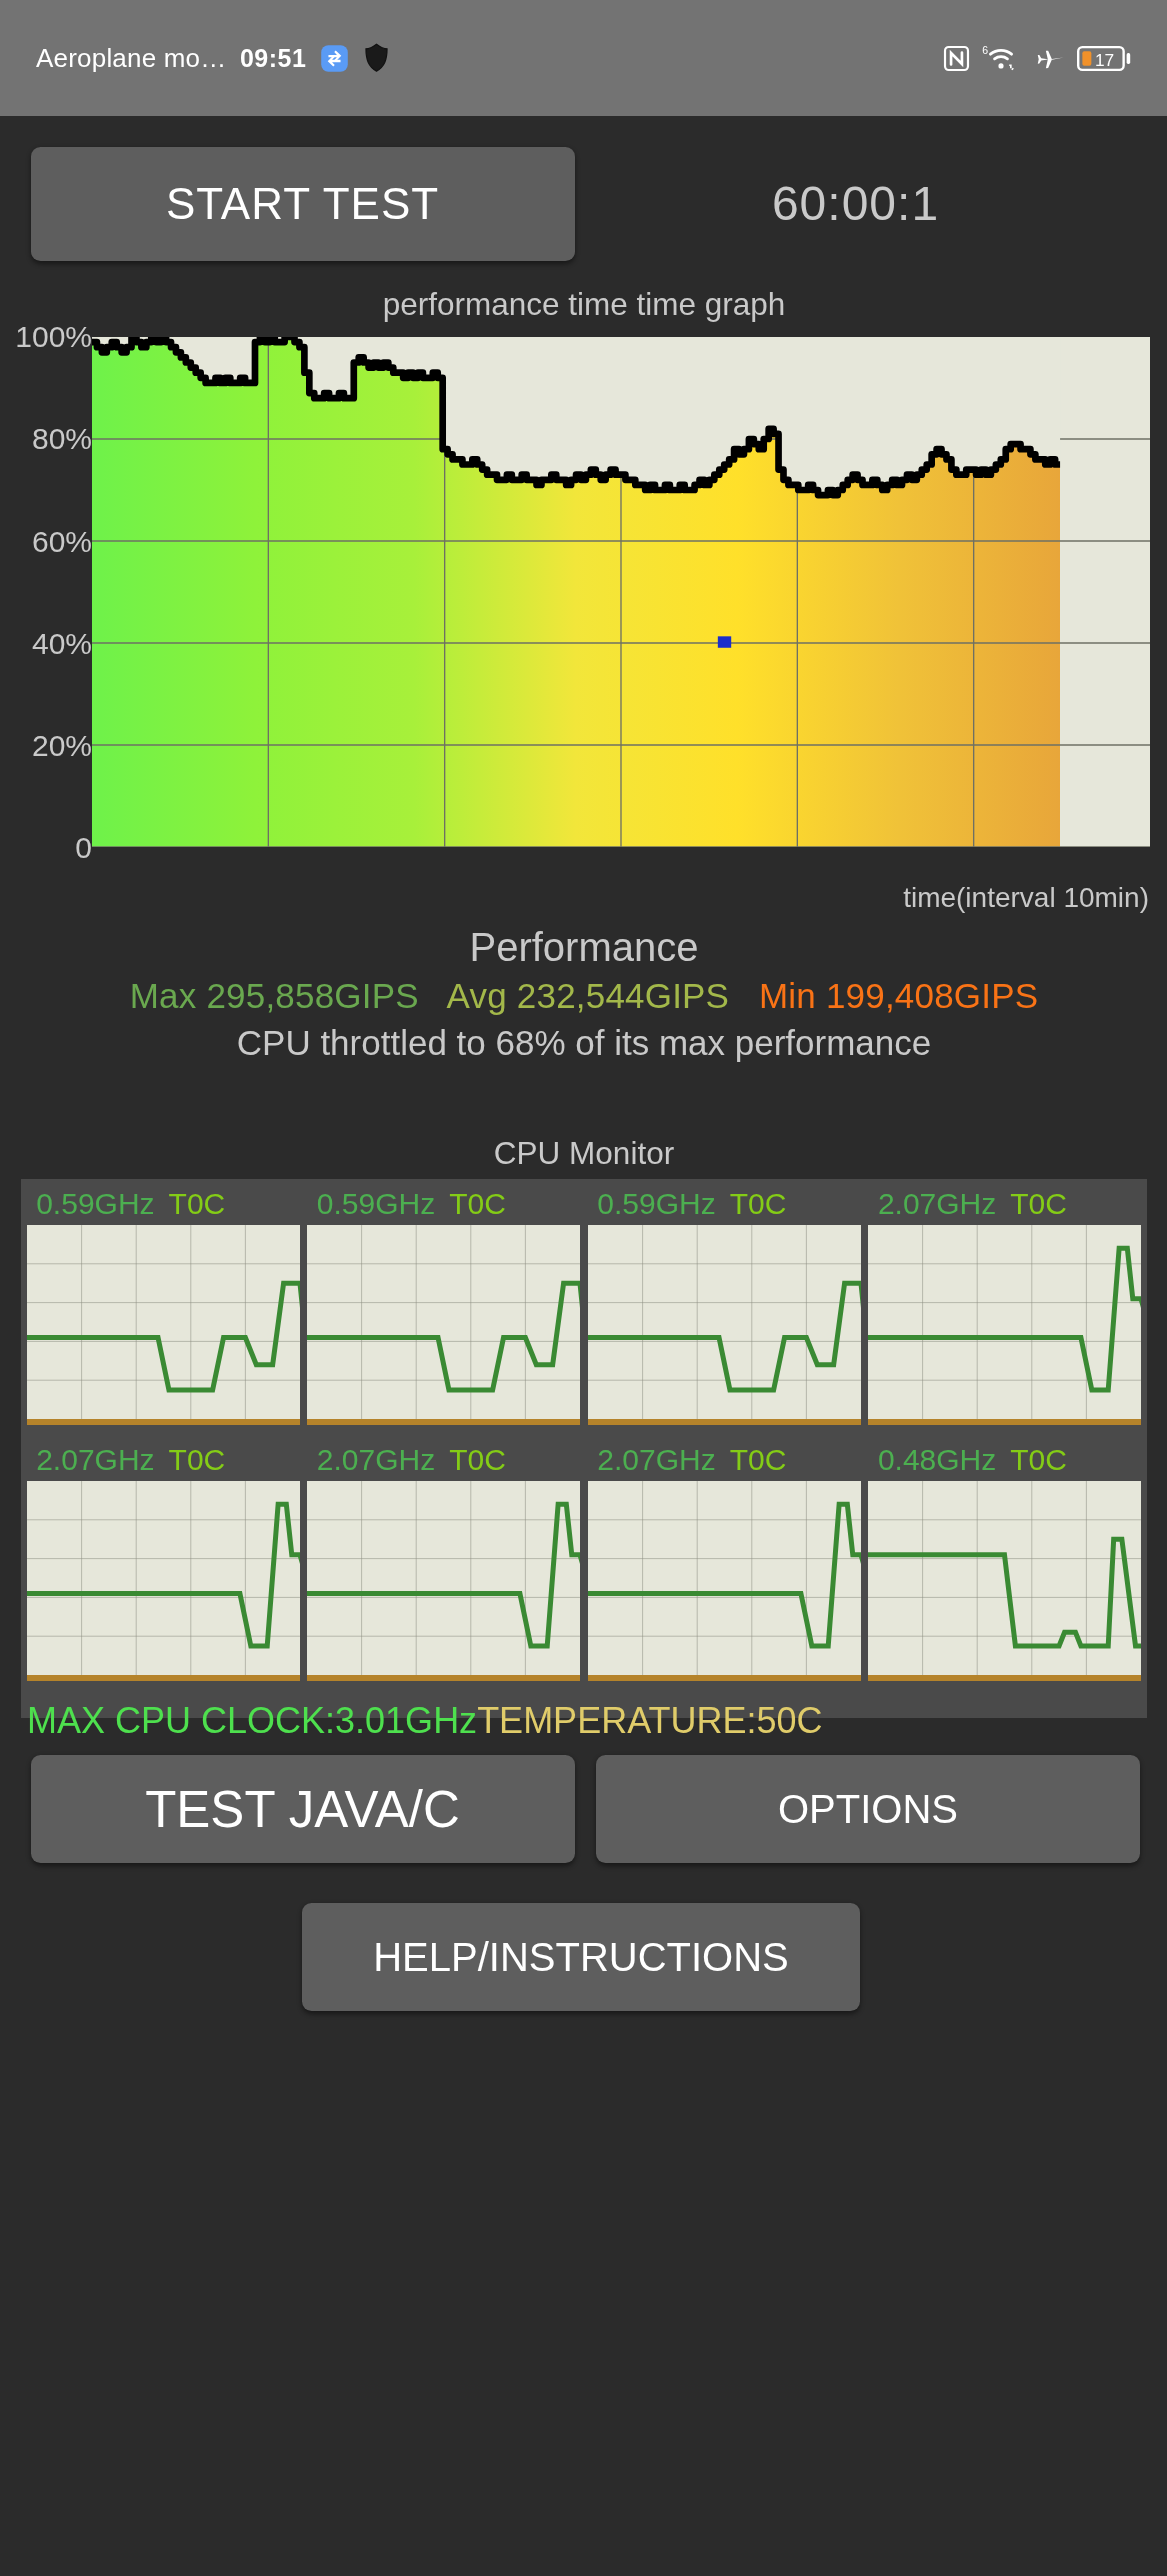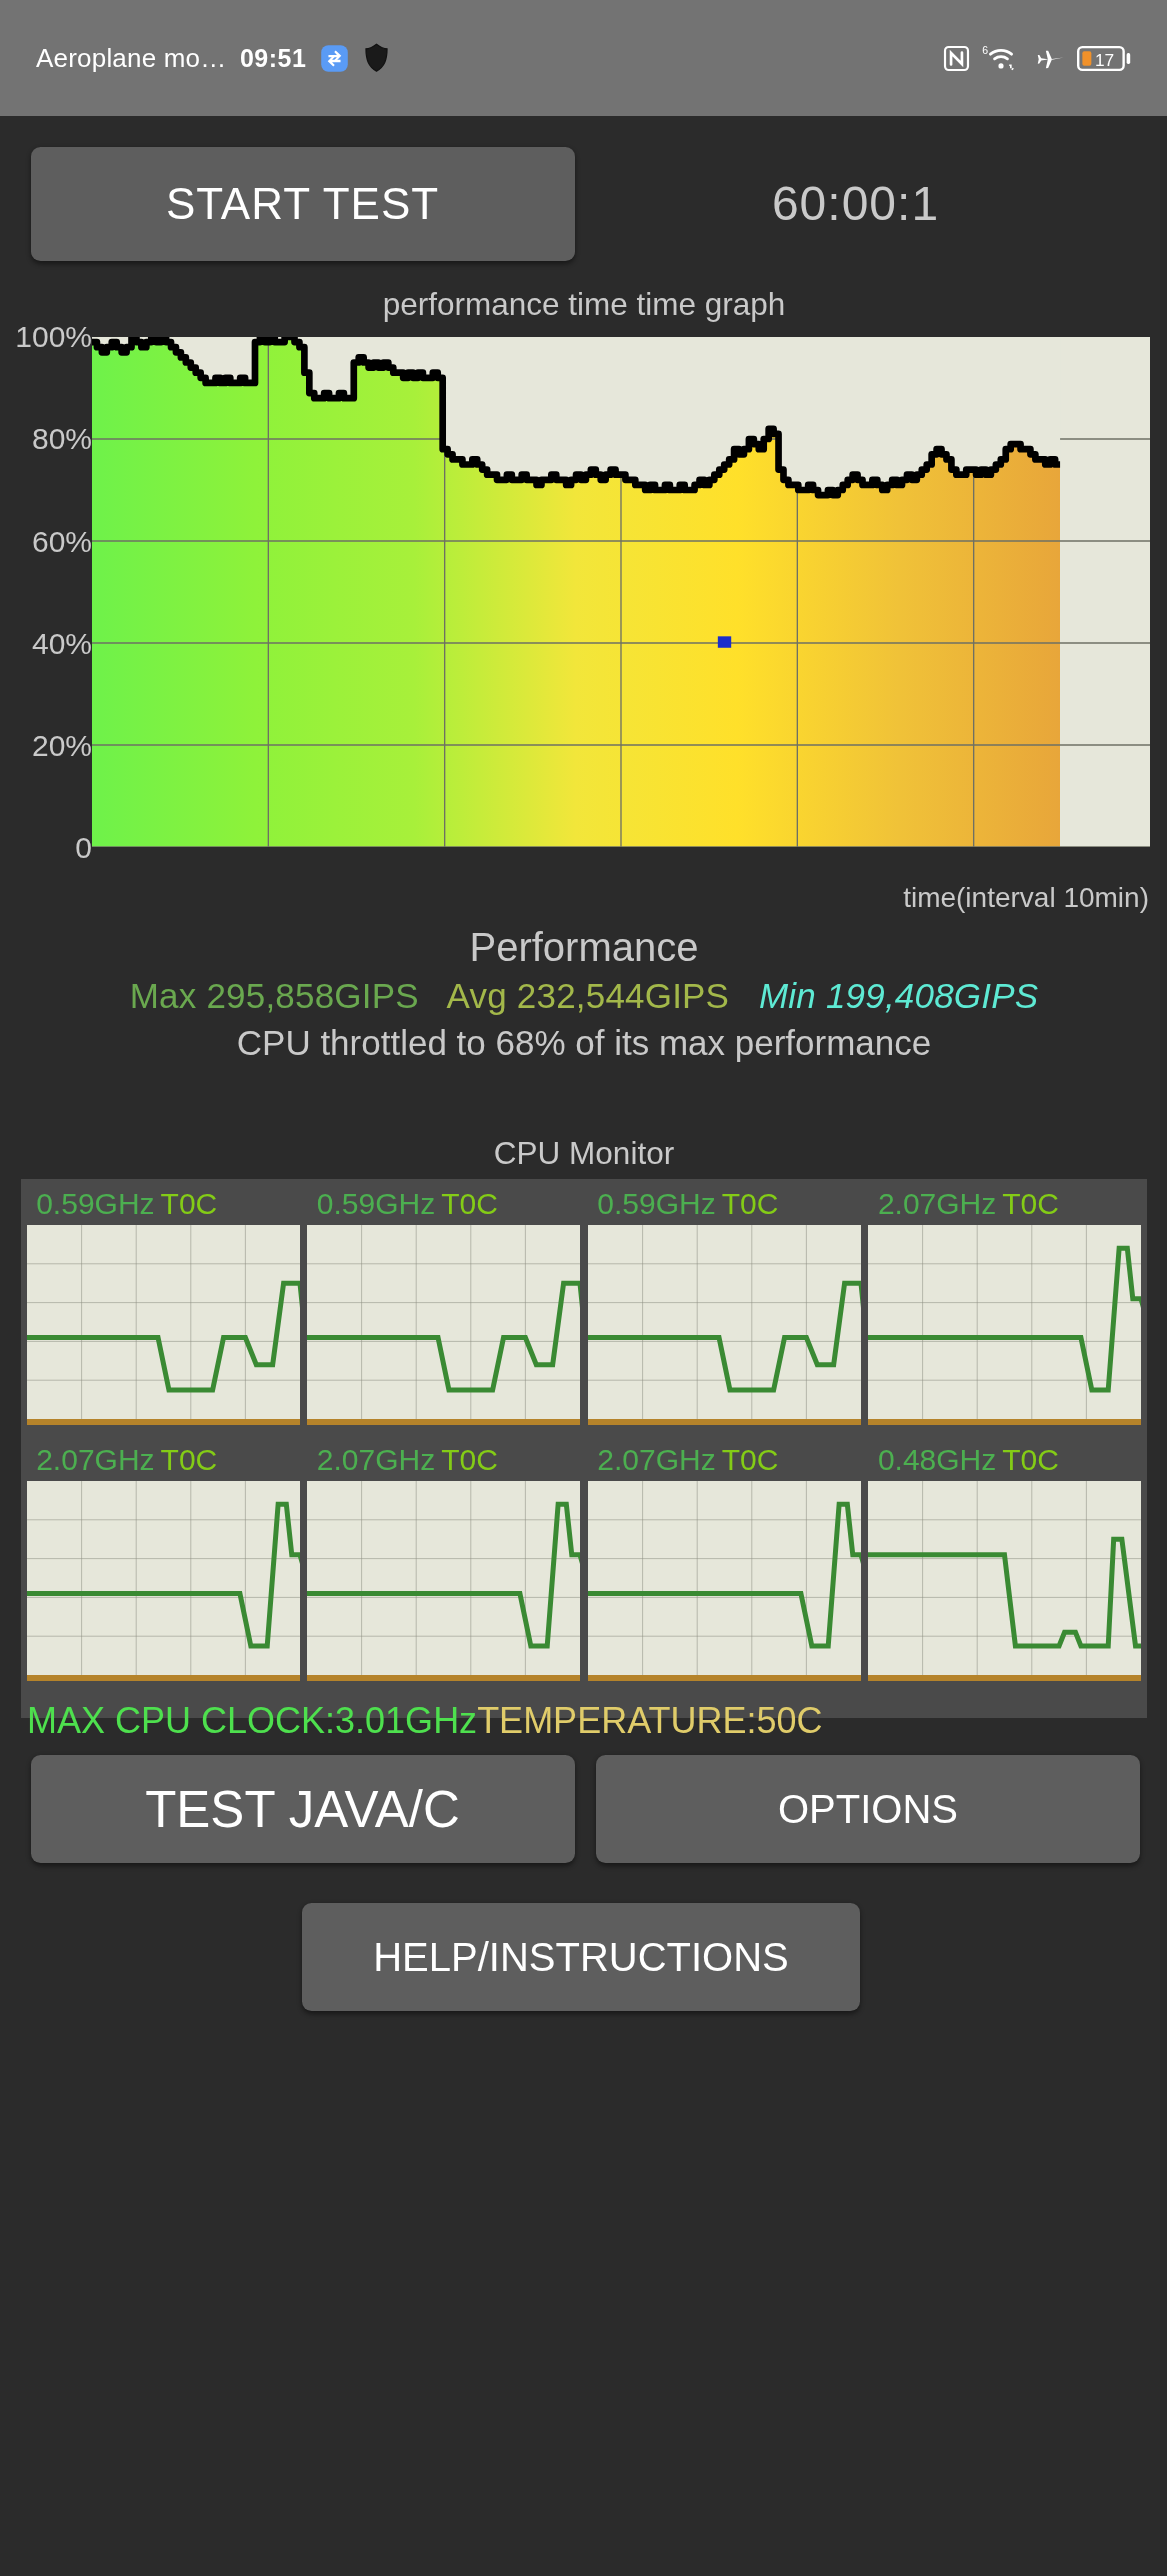--- a/index.html
+++ b/index.html
@@ -80,38 +80,38 @@
     text-align: right; padding-right: 19px;
     color: #c9c9c9; font-size: 28px;
   }
 
   
   #perf-stats { position: absolute; left: 0; top: 925px; width: 1168px; text-align: center; }
   #perf-head { color: #c9c9c9; font-size: 40px; margin-bottom: 5.7px; }
   #perf-nums { font-size: 35px; letter-spacing: 0.2px; }
   #perf-max { color: #6aa84f; }
   #perf-avg { color: #a3b84a; }
-  #perf-min { color: #5eead4; font-style: italic; }
+  #perf-min { color: #f97316; }
   #perf-throttle { color: #c9c9c9; font-size: 35px; margin-top: 7.6px; }
 
   
   #cpu-title {
     position: absolute; left: 0; top: 1135px; width: 1168px;
     text-align: center; color: #c9c9c9; font-size: 31.5px;
   }
   #cpu-panel {
     position: absolute; left: 21px; top: 1179px;
     width: 1126px; height: 539px;
     background: #4a4a4a;
     padding: 3.8px 5.7px;
   }
   .cpu-row { display: flex; gap: 7.6px; height: 256px; }
   .cpu-cell { flex: 1; position: relative; }
   .cpu-hdr {
-    height: 42px; display: flex; align-items: center; gap: 6px;
+    height: 42px; display: flex; align-items: center; gap: 14px;
     padding-left: 9.5px;
     font-size: 30px; white-space: nowrap;
   }
   .cpu-freq { color: #4caf50; }
   .cpu-temp { color: #84cc16; }
   .cpu-chart {
     position: relative;
     height: 200px;
     background: #e6e7da;
     border-bottom: 6.7px solid #b5832a;

